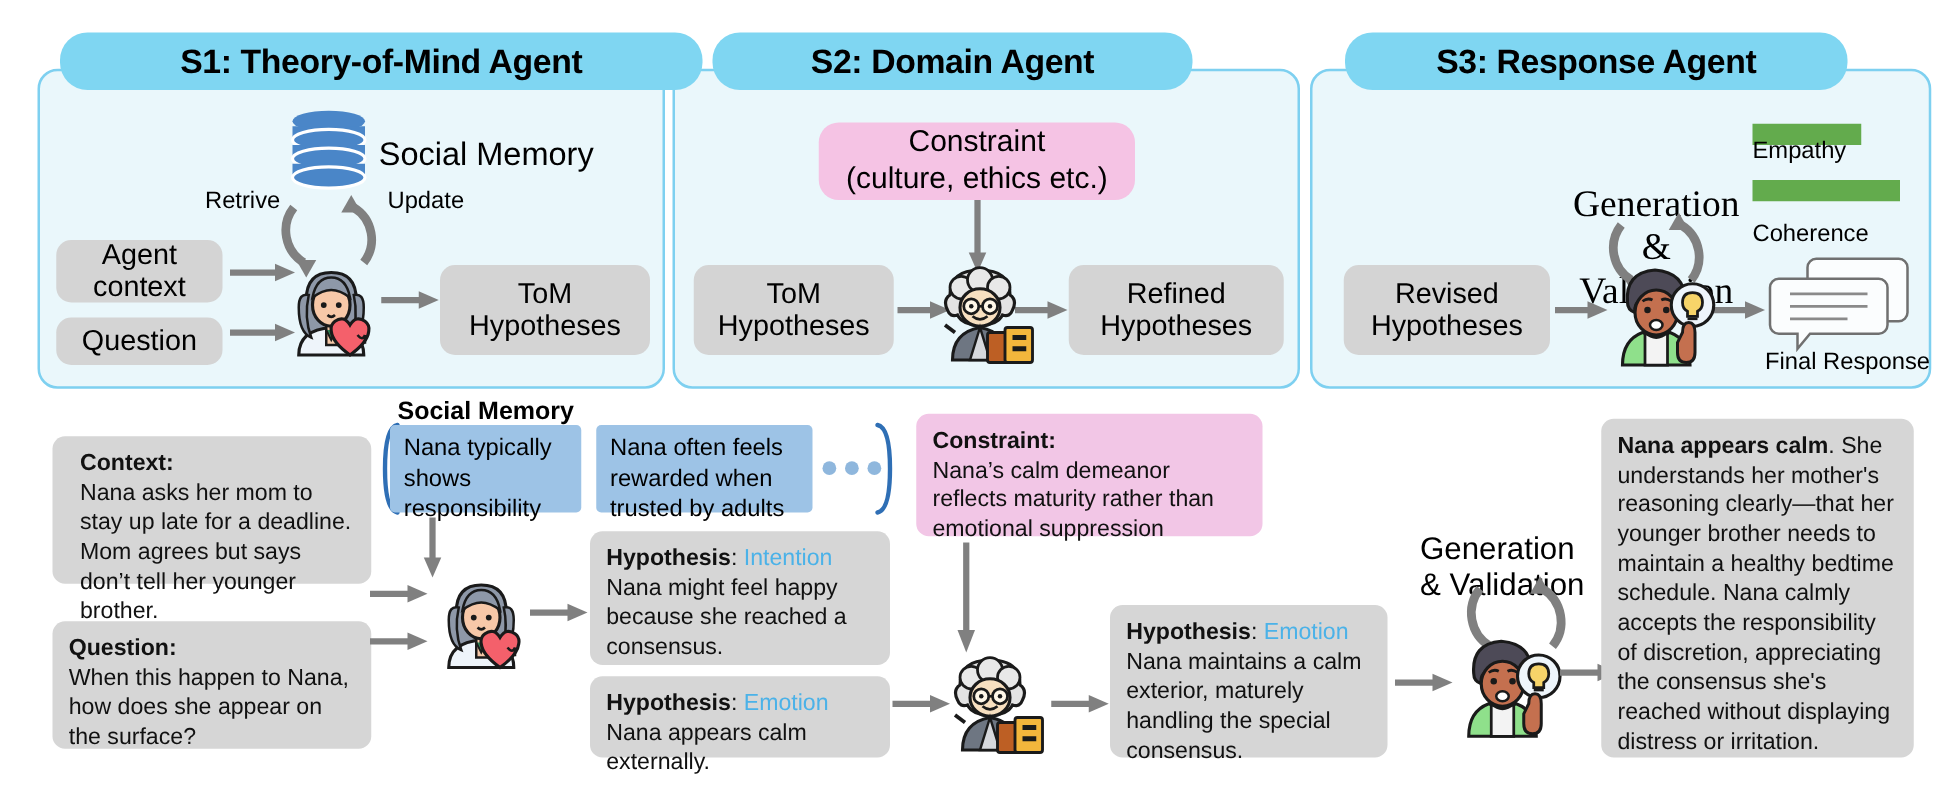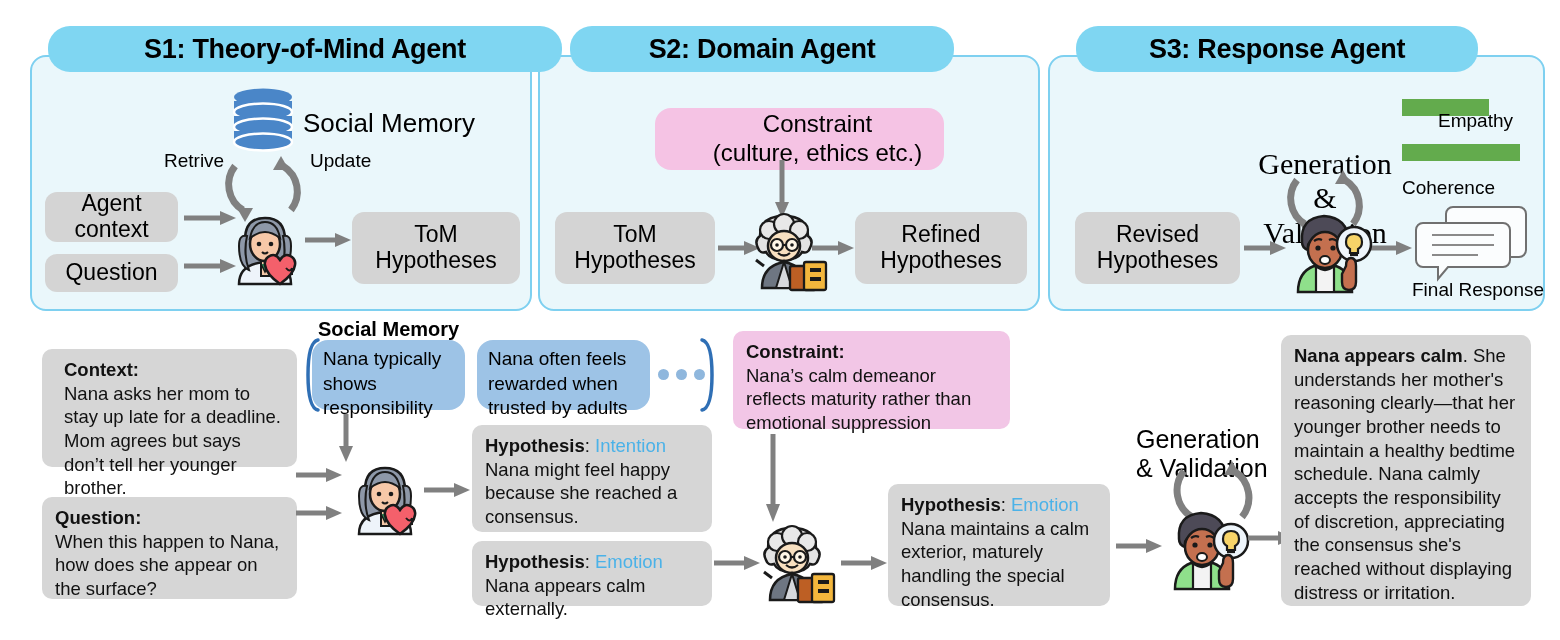--- a/index.html
+++ b/index.html
@@ -57,21 +57,21 @@
     color:#111;
     box-sizing:border-box;
   }
   .card.pinkcard{background:#f2c6e6;}
   .card b{font-weight:700;}
   .lbl-blue{color:#4bb2e8;}
 
   .bubble{
     position:absolute;
     background:#9dc3e6;
-    border-radius:16px;
+    border-radius:4px;
     padding:7px 11px;
     font-size:19px;line-height:1.3;color:#000;
     box-sizing:border-box;
   }
 
   .plaintext{position:absolute;font-size:19px;color:#000;line-height:1.2;}
   .plaintext.b{font-weight:700;}
   .cap{position:absolute;font-size:20px;color:#000;}
   .cap2{position:absolute;font-size:23px;color:#000;line-height:1.15;text-align:center;}
   .cap3{position:absolute;font-size:25px;color:#000;line-height:1.18;text-align:left;}
@@ -163,21 +163,21 @@
     <path d="M55 54 q5-8 12-3 q4 3 3 8 q-1 9 -15 19 q-14-10 -15-19 q-1-5 3-8 q7-5 12 3z" fill="#f4606b" stroke="#1a1a1a" stroke-width="2.5"></path>
     <path d="M61 62 q4 5 6 0 M67 62 v7" stroke="#1a1a1a" stroke-width="2" fill="none"></path>
   </svg>
 </div>
 
 <div class="panel" style="left:538px;top:55px;width:498px;height:252px;"></div>
 <div class="panel-header" style="left:570px;top:26px;width:340px;">
   <span>S2: Domain Agent</span>
 </div>
 
-<div class="pink" style="left:655px;top:108px;width:253px;height:62px;white-space:pre-line;padding-left:36px;">
+<div class="pink" style="left:655px;top:98px;width:253px;height:62px;white-space:pre-line;">
   <span>Constraint
 (culture, ethics etc.)</span>
 </div>
 
 <div class="svgwrap" style="left:774px;top:160px;width:16px;height:58px;">
   <svg width="16" height="58" viewBox="0 0 16 58">
       <path d="M8 0 V44" stroke="#808080" stroke-width="5" fill="none"></path>
       <polygon points="1,42 15,42 8,58" fill="#808080"></polygon>
     </svg>
 </div>
@@ -240,21 +240,21 @@
 <div class="svgwrap" style="left:1283px;top:162px;width:86px;height:80px;">
   <svg width="86" height="80" viewBox="0 0 86 80">
     <path d="M14 18 A 30 30 0 0 0 22 62" fill="none" stroke="#808080" stroke-width="7"></path>
     <polygon points="16,60 32,60 24,74" fill="#808080"></polygon>
     <path d="M70 62 A 30 30 0 0 0 62 18" fill="none" stroke="#808080" stroke-width="7"></path>
     <polygon points="68,22 52,22 60,8" fill="#808080"></polygon>
   </svg>
 </div>
 
 <div class="gbar" style="left:1402px;top:99px;width:87px;height:17px;"></div>
-<div class="cap" style="left:1402px;top:110px;font-size:19px;margin-left:36px;">Empathy</div>
+<div class="cap" style="left:1402px;top:110px;font-size:19px;">Empathy</div>
 <div class="gbar" style="left:1402px;top:144px;width:118px;height:17px;"></div>
 <div class="cap" style="left:1402px;top:163px;font-size:19px;margin-top:14px;">Coherence</div>
 
 <div class="chip" style="left:1075px;top:212px;width:165px;height:72px;white-space:pre-line;">
   <span>Revised
 Hypotheses</span>
 </div>
 
 <div class="svgwrap" style="left:1244px;top:240px;width:42px;height:16px;">
   <svg width="42" height="16" viewBox="0 0 42 16">

